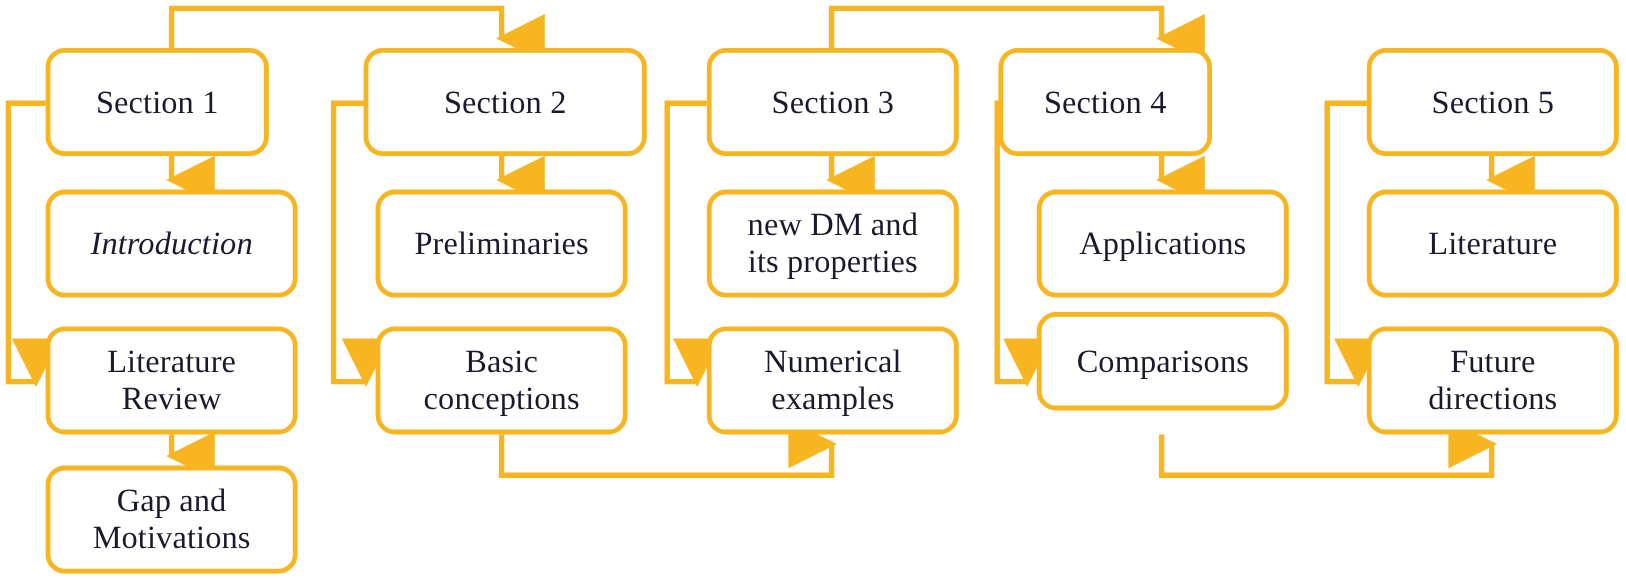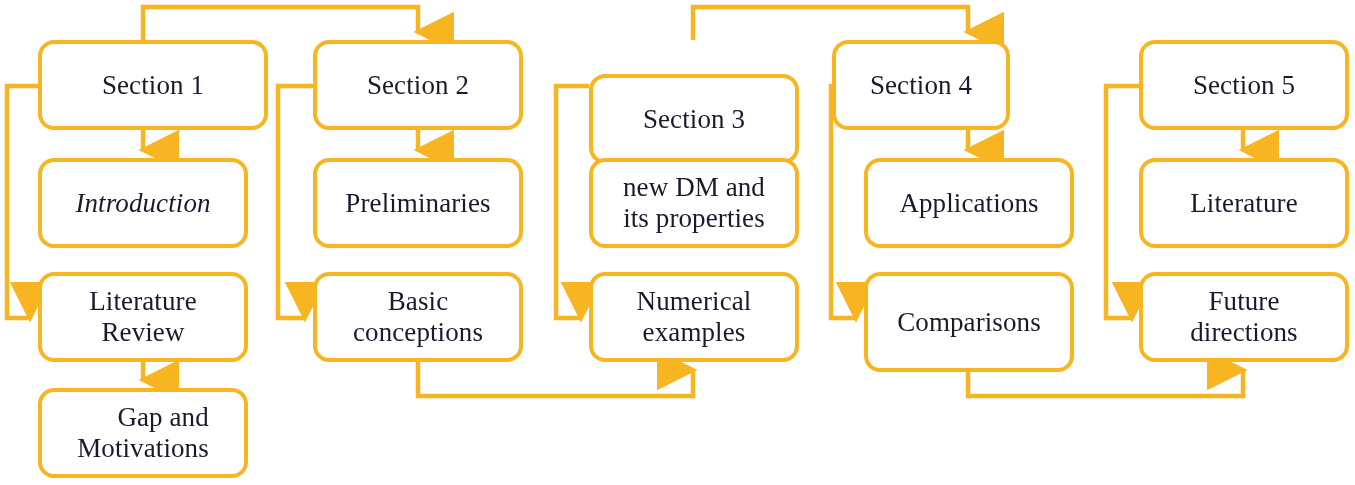--- a/index.html
+++ b/index.html
@@ -84,65 +84,65 @@
       <path d="M968,130 L968,150" marker-end="url(#ah-down)"></path>
       <path d="M864,86 L831,86 L831,318 L856,318" marker-end="url(#ah-right)"></path>
 
       <path d="M968,362 L968,396 L1243,396 L1243,370" marker-end="url(#ah-up)"></path>
 
       <path d="M1243,130 L1243,150" marker-end="url(#ah-down)"></path>
       <path d="M1140,86 L1106,86 L1106,318 L1132,318" marker-end="url(#ah-right)"></path>
     </g>
   </svg>
 
-  <div class="node" style="left:38px; top:40px; width:230px; height:90px;">
+  <div class="node" style="left:38px; top:40px; width:186px; height:90px;">
     <span class="label">Section 1</span>
   </div>
   <div class="node" style="left:38px; top:158px; width:210px; height:90px;font-style:italic;">
     <span class="label">Introduction</span>
   </div>
   <div class="node" style="left:38px; top:272px; width:210px; height:90px;">
     <span class="label">Literature
 Review</span>
   </div>
-  <div class="node" style="left:38px; top:388px; width:210px; height:90px;text-align:right;">
+  <div class="node" style="left:38px; top:388px; width:210px; height:90px;">
     <span class="label">Gap and
 Motivations</span>
   </div>
 
-  <div class="node" style="left:313px; top:40px; width:210px; height:90px;">
+  <div class="node" style="left:303px; top:40px; width:236px; height:90px;">
     <span class="label">Section 2</span>
   </div>
   <div class="node" style="left:313px; top:158px; width:210px; height:90px;">
     <span class="label">Preliminaries</span>
   </div>
   <div class="node" style="left:313px; top:272px; width:210px; height:90px;font-family:Liberation Serif, serif;">
     <span class="label">Basic
 conceptions</span>
   </div>
 
-  <div class="node" style="left:589px; top:40px; width:210px; height:90px;margin-top:34px;">
+  <div class="node" style="left:589px; top:40px; width:210px; height:90px;">
     <span class="label">Section 3</span>
   </div>
   <div class="node" style="left:589px; top:158px; width:210px; height:90px;">
     <span class="label">new DM and
 its properties</span>
   </div>
   <div class="node" style="left:589px; top:272px; width:210px; height:90px;">
     <span class="label">Numerical
 examples</span>
   </div>
 
   <div class="node" style="left:832px; top:40px; width:178px; height:90px;">
     <span class="label">Section 4</span>
   </div>
   <div class="node" style="left:864px; top:158px; width:210px; height:90px;">
     <span class="label">Applications</span>
   </div>
-  <div class="node" style="left:864px; top:272px; width:210px; height:100px;">
+  <div class="node" style="left:864px; top:260px; width:210px; height:82px;">
     <span class="label">Comparisons</span>
   </div>
 
   <div class="node" style="left:1139px; top:40px; width:210px; height:90px;">
     <span class="label">Section 5</span>
   </div>
   <div class="node" style="left:1139px; top:158px; width:210px; height:90px;">
     <span class="label">Literature</span>
   </div>
   <div class="node" style="left:1139px; top:272px; width:210px; height:90px;">

